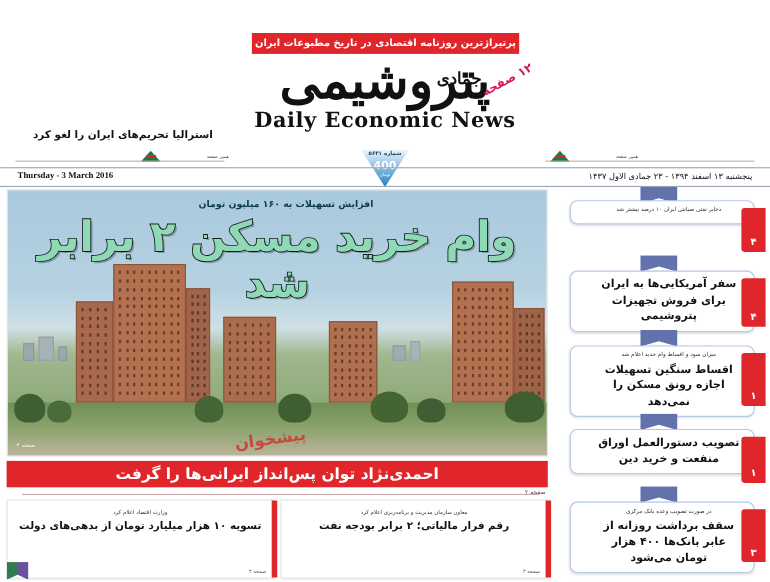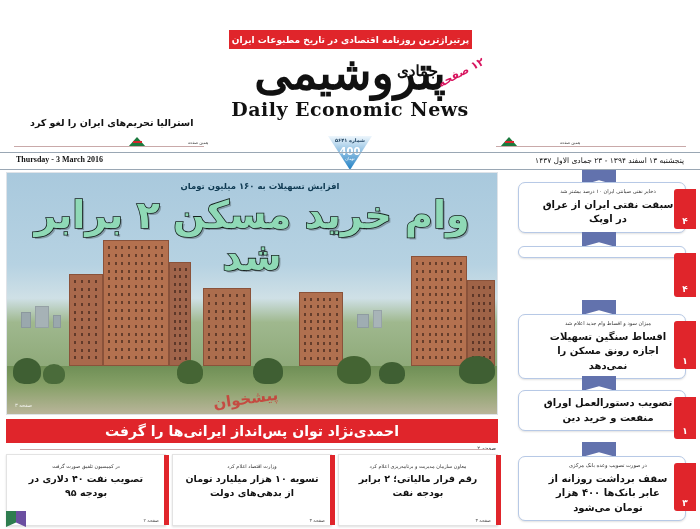--- a/index.html
+++ b/index.html
@@ -224,27 +224,27 @@
 
   <div class="content">
 
     <div class="sidebar">
 
       <div class="ribbon" style="right:84px;top:0;"></div>
 
       <div class="sb-item" style="top:12px;">
         <div class="sb-tab" style="height:40px;">۴</div>
         <div class="sb-kicker">ذخایر نفتی صیانتی ایران ۱۰ درصد بیشتر شد</div>
-        <div class="sb-title">سبقت نفتی ایران از عراق در اوپک</div>
       </div>
 
       <div class="ribbon" style="right:84px;top:62px;"></div>
 
       <div class="sb-item" style="top:76px;">
         <div class="sb-tab" style="height:44px;">۴</div>
+        <div class="sb-title">سفر آمریکایی‌ها به ایران برای فروش تجهیزات پتروشیمی</div>
       </div>
 
       <div class="ribbon" style="right:84px;top:130px;"></div>
 
       <div class="sb-item" style="top:144px;">
         <div class="sb-tab" style="height:48px;">۱</div>
         <div class="sb-kicker">میزان سود و اقساط وام جدید اعلام شد</div>
         <div class="sb-title">اقساط سنگین تسهیلات اجازه رونق مسکن را نمی‌دهد</div>
       </div>
 
@@ -792,23 +792,18 @@
           <div class="bb-title">رقم فرار مالیاتی؛ ۲ برابر بودجه نفت</div>
           <div class="bb-page">صفحه ۳</div>
         </div>
 
         <div class="bbox">
           <div class="bb-kicker">وزارت اقتصاد اعلام کرد</div>
           <div class="bb-title">تسویه ۱۰ هزار میلیارد تومان از بدهی‌های دولت</div>
           <div class="bb-page">صفحه ۳</div>
         </div>
 
-        <div class="bbox last">
-          <div class="bb-kicker">در کمیسیون تلفیق صورت گرفت</div>
-          <div class="bb-title">تصویب نفت ۴۰ دلاری در بودجه ۹۵</div>
-          <div class="bb-page">صفحه ۲</div>
-        </div>
       </div>
 
       <div class="corner-flag"></div>
     </div>
   </div>
 </div>
 
 </body></html>

